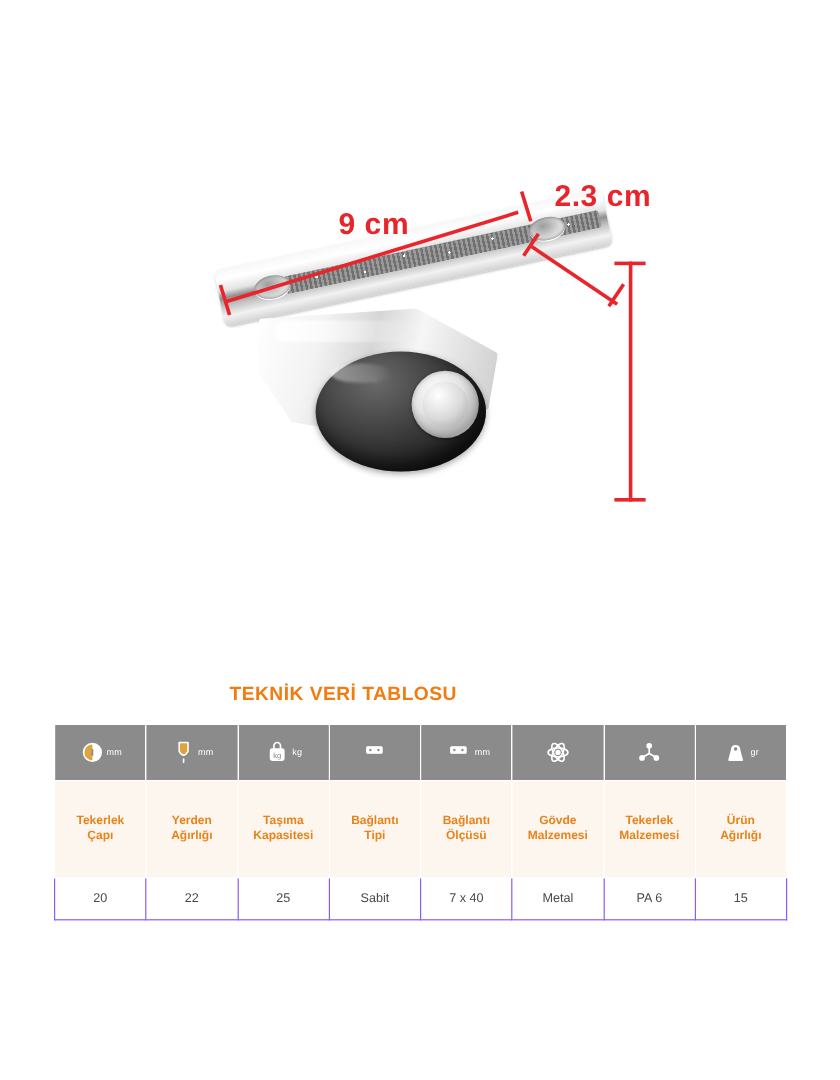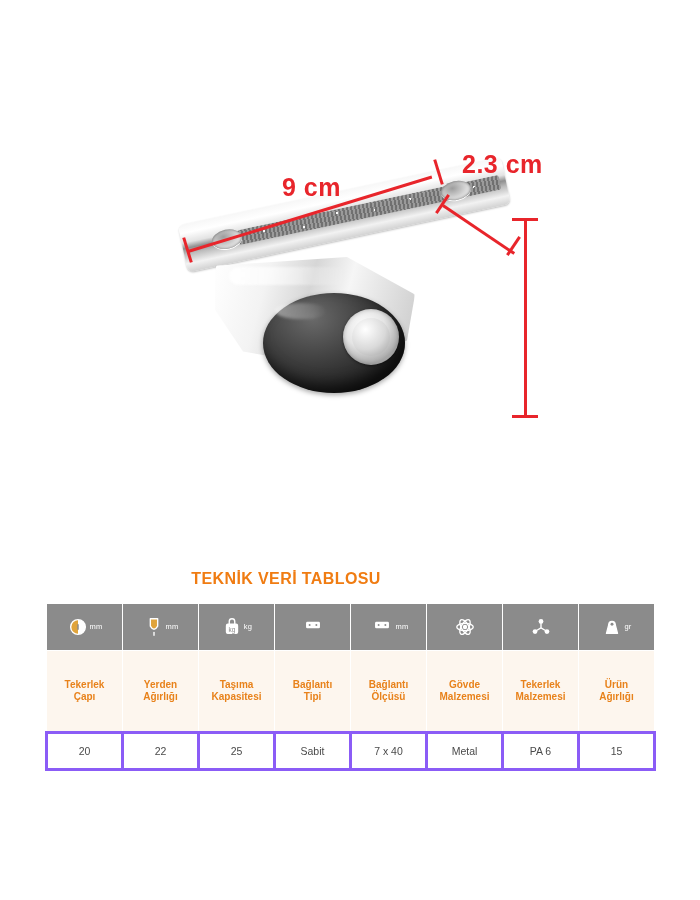--- a/index.html
+++ b/index.html
@@ -264,21 +264,21 @@
     font-weight: bold;
     line-height: 1.25;
     padding: 20px 2px;
   }
   
   .row-value td {
     height: 34px;
     background: #ffffff;
     color: #4a4a4a;
     font-size: 10.5px;
-    border: 3px solid #8b5cf6;
+    border: 1px solid #8b5cf6;
     margin-top: 32px;
   }
 </style>
 </head>
 <body>
 
 <div class="product-area">
 
   <div class="caster">
 

